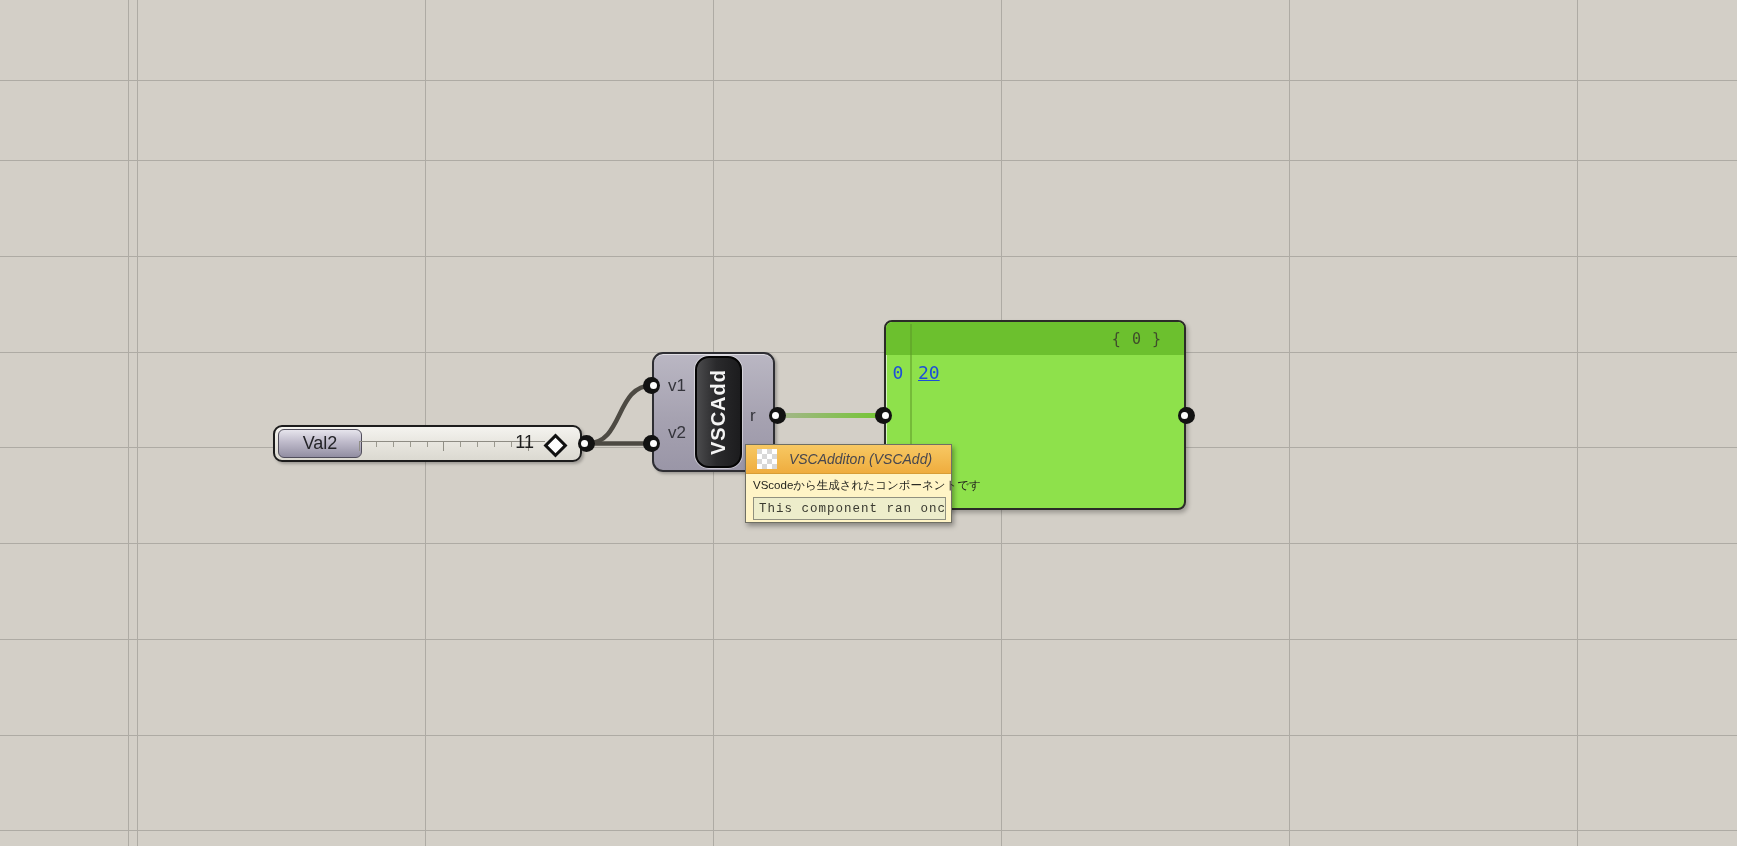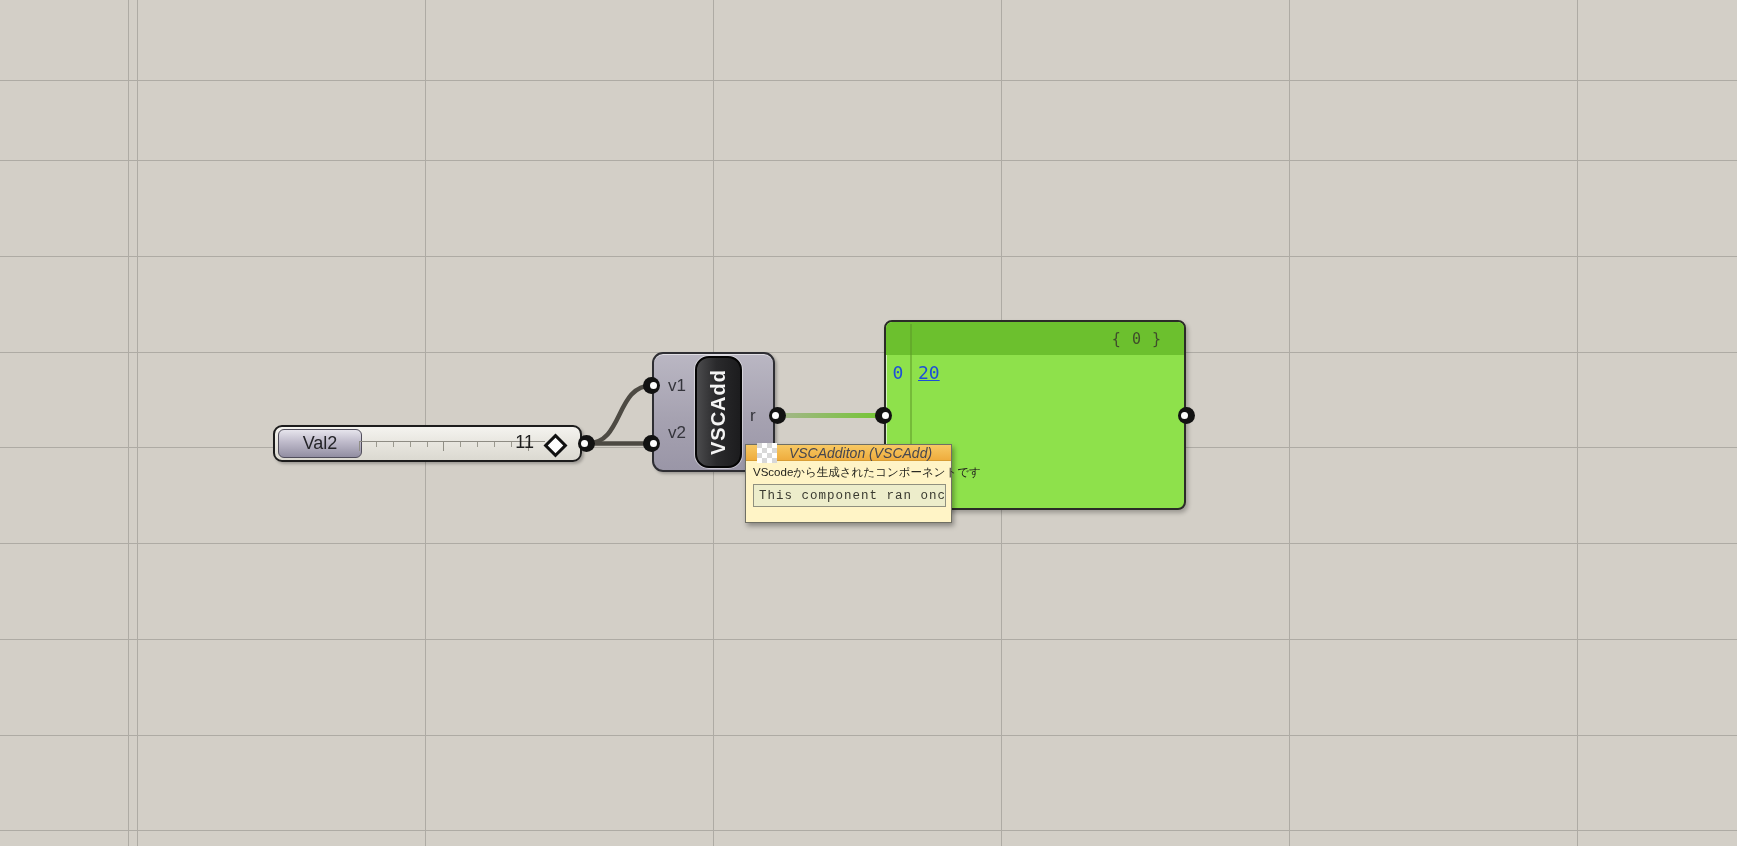--- a/index.html
+++ b/index.html
@@ -86,21 +86,21 @@
   .panel-row .idx{display:inline-block;width:24px;text-align:center;}
   .panel-row .val{margin-left:8px;}
 
   
   .tooltip{
     position:absolute;left:745px;top:444px;width:207px;height:79px;z-index:9;box-sizing:border-box;
     border:1px solid #6F6F64;background:#FFF4C6;
     box-shadow:2px 3px 5px rgba(0,0,0,0.35);
   }
   .tooltip-header{
-    height:16px;display:flex;align-items:center;padding:0 11px;box-sizing:border-box;
+    height:29px;display:flex;align-items:center;padding:0 11px;box-sizing:border-box;
     background:linear-gradient(180deg,#F7C863 0%,#F2B84D 60%,#EFAC3E 100%);
     border-bottom:1px solid #D89D35;
   }
   .checker{
     width:20px;height:20px;flex:0 0 auto;
     background:repeating-conic-gradient(#FFFFFF 0% 25%,#D8D8D8 0% 50%);
     background-size:10px 10px;
   }
   .tooltip-title{flex:1;text-align:center;padding-left:4px;font-style:italic;font-size:14px;color:#47474F;white-space:nowrap;}
   .tooltip-body{padding:4px 7px 15px 7px;}

